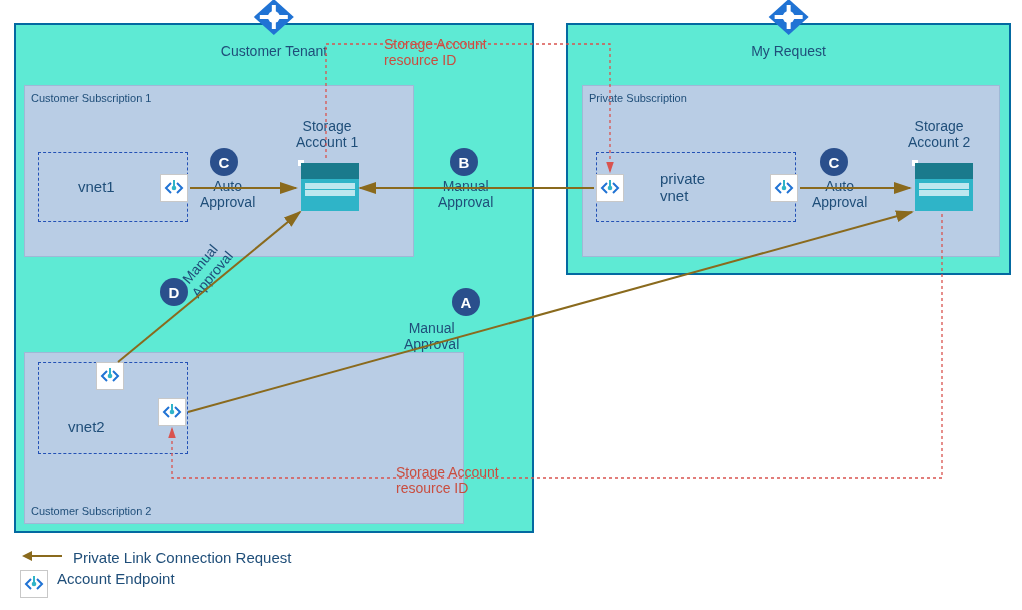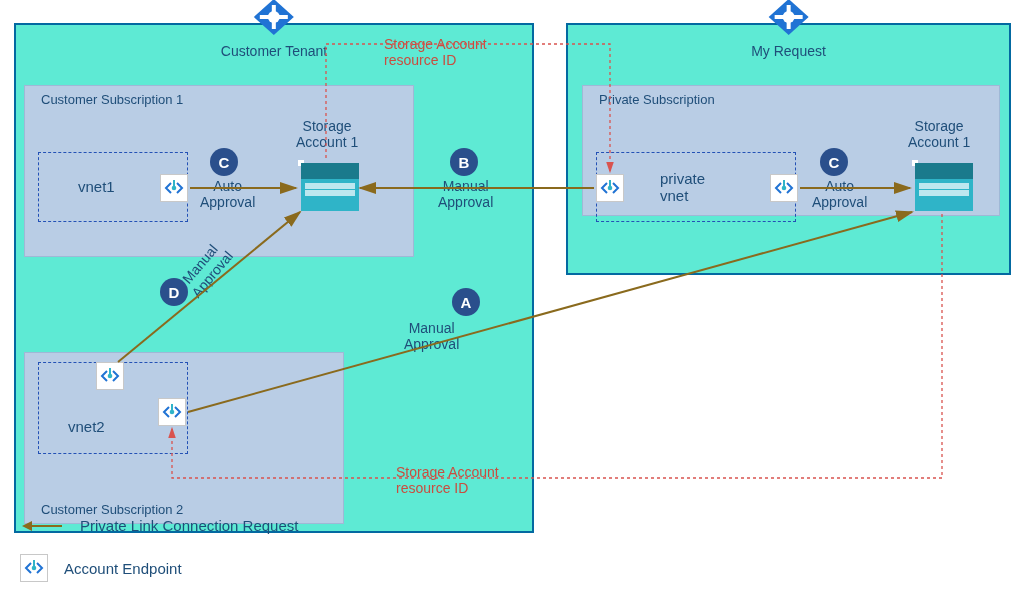--- a/index.html
+++ b/index.html
@@ -2,35 +2,35 @@
 <html><head>
 <meta charset="utf-8">
 <style>
 *{box-sizing:border-box;margin:0;padding:0;font-family:'Segoe UI',Arial,sans-serif}
 body{width:1022px;height:610px;background:#fff;position:relative;color:#1f4e79}
 .canvas{position:absolute;inset:0}
 .tenant-box{position:absolute;border:2px solid #0369a1;background:#5eead4}
 .tenant-badge{position:absolute;left:50%;top:-28px;transform:translateX(-50%);text-align:center}
 .tenant-badge .label{color:#1f4e79;font-size:14px;margin-top:2px;white-space:nowrap}
 .sub-box{position:absolute;background:#b9cde5;border:1px solid #9fb8d6}
-.sub-title{position:absolute;top:6px;left:16px;color:#1f4e79;font-size:13px}
+.sub-title{position:absolute;top:6px;left:6px;color:#1f4e79;font-size:11px}
 .vnet-box{position:absolute;border:1px dashed #2351b5;background:transparent}
 .vnet-label{position:absolute;color:#1f4e79;font-size:15px}
 .storage-icon{position:absolute;width:58px;height:48px}
 .storage-icon .top{width:100%;height:16px;background:#1a7a8c}
 .storage-icon .body{width:100%;height:32px;background:#2fb4c8;padding:3px 4px}
 .storage-icon .body .line{height:6px;background:#bde7ef;margin:1px 0}
 .storage-icon-wrap{position:absolute;border:3px solid #fff;background:#fff}
 .storage-label{position:absolute;color:#1f4e79;font-size:14px;text-align:center;white-space:nowrap}
 .circle-badge{position:absolute;width:28px;height:28px;border-radius:50%;background:#2a4f8c;color:#fff;font-weight:bold;font-size:15px;display:flex;align-items:center;justify-content:center}
 .approval-text{position:absolute;color:#1f4e79;font-size:14px;text-align:center;white-space:nowrap}
 .pe-icon{position:absolute;width:28px;height:28px;background:#fff;border:1px solid #c8c8c8;display:flex;align-items:center;justify-content:center}
 .resid-text{position:absolute;color:#c94d3f;font-size:14px;text-align:left;white-space:nowrap}
 .legend{position:absolute;left:20px;bottom:8px}
-.legend-row{display:flex;align-items:center;gap:16px;margin:20px 0;color:#1f4e79;font-size:15px}
+.legend-row{display:flex;align-items:flex-start;gap:9px;margin:4px 0;color:#1f4e79;font-size:15px}
 svg.lines{position:absolute;inset:0;pointer-events:none}
 </style>
 </head>
 <body>
 
 <div class="canvas">
 
 <div class="tenant-box" style="left:14px;top:23px;width:520px;height:510px">
   <div class="tenant-badge">
     <svg width="48" height="40" viewBox="0 0 48 40">
@@ -67,37 +67,37 @@
 <div class="storage-icon-wrap" style="left:298px;top:160px">
   <div class="storage-icon">
         <div class="top"></div>
         <div class="body">
           <div class="line"></div>
           <div class="line"></div>
         </div>
       </div>
 </div>
 
-<div class="sub-box" style="left:24px;top:352px;width:320px;height:172px">
+<div class="sub-box" style="left:24px;top:352px;width:440px;height:172px">
   <div class="sub-title" style="top:auto;bottom:6px">Customer Subscription 2</div>
 </div>
 
 <div class="vnet-box" style="left:38px;top:362px;width:150px;height:92px"></div>
 <div class="vnet-label" style="left:68px;top:418px">vnet2</div>
 
-<div class="sub-box" style="left:582px;top:85px;width:418px;height:131px">
+<div class="sub-box" style="left:582px;top:85px;width:418px;height:172px">
   <div class="sub-title">Private Subscription</div>
 </div>
 
 <div class="vnet-box" style="left:596px;top:152px;width:200px;height:70px"></div>
 <div class="vnet-label" style="left:660px;top:170px;white-space:pre">private
 vnet</div>
 
 <div class="storage-label" style="left:908px;top:118px;white-space:pre">Storage
-Account 1</div>
+Account 2</div>
 <div class="storage-icon-wrap" style="left:912px;top:160px">
   <div class="storage-icon">
         <div class="top"></div>
         <div class="body">
           <div class="line"></div>
           <div class="line"></div>
         </div>
       </div>
 </div>
 

